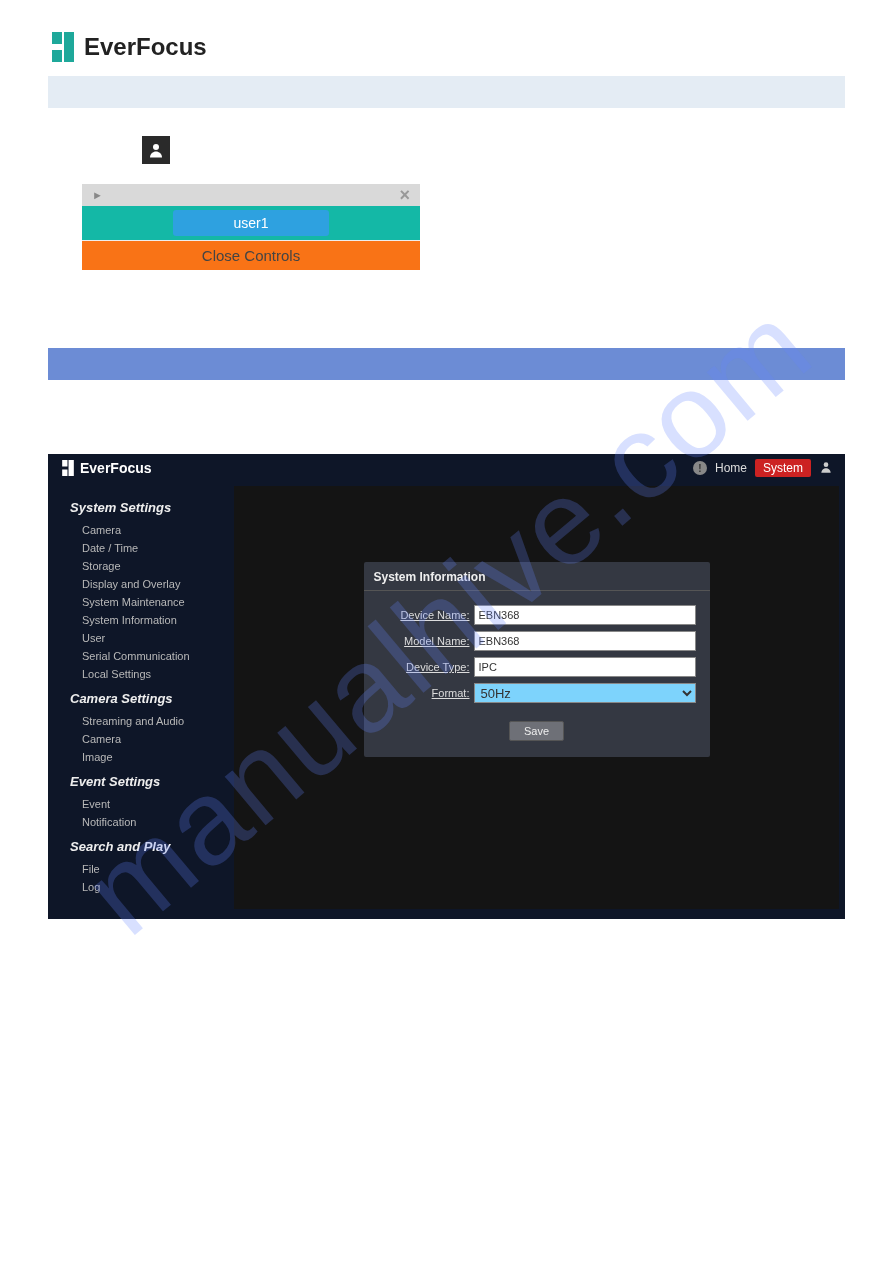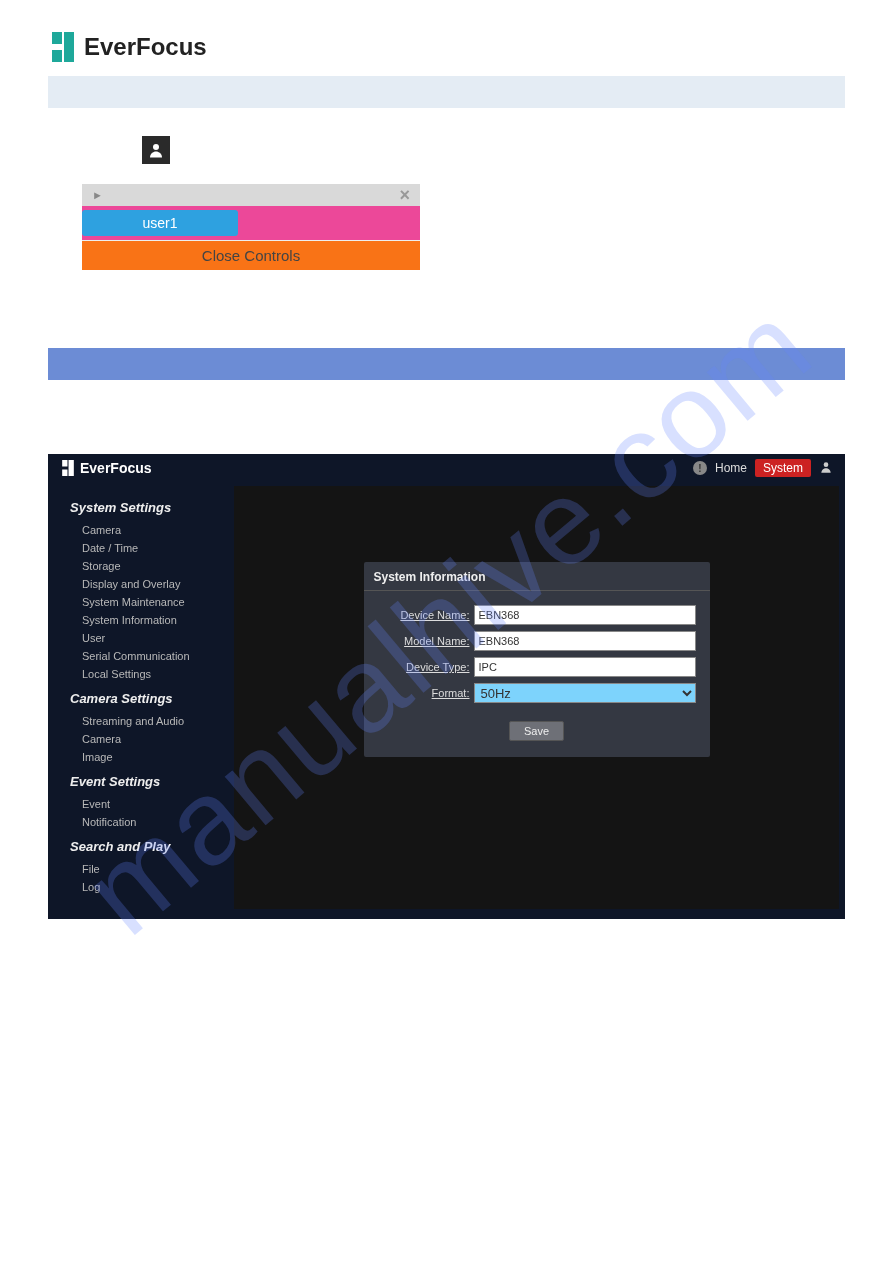--- a/index.html
+++ b/index.html
@@ -40,22 +40,22 @@
     border-top-left-radius: 3px; border-top-right-radius: 3px;
   }
   .controls-header {
     background: #d9d9d9; height: 22px;
     display: flex; align-items: center; justify-content: space-between;
     padding: 0 10px;
   }
   .controls-header .tri { color: #888; font-size: 11px; }
   .controls-header .x { color: #999; font-size: 18px; font-weight: bold; }
   .controls-row {
-    background: #ec4899; border-bottom: 1px solid #eee;
-    display: flex; justify-content: flex-start; padding: 4px 0;
+    background: #14b8a6; border-bottom: 1px solid #eee;
+    display: flex; justify-content: center; padding: 4px 0;
   }
   .controls-btn {
     background: #2ea1e0; color: #fff;
     width: 156px; height: 26px;
     border-radius: 3px; border: none;
     font-size: 14px; cursor: pointer;
   }
   .controls-footer {
     background: #f97316; text-align: center; padding: 6px 0;
     color: #444; font-size: 15px;

